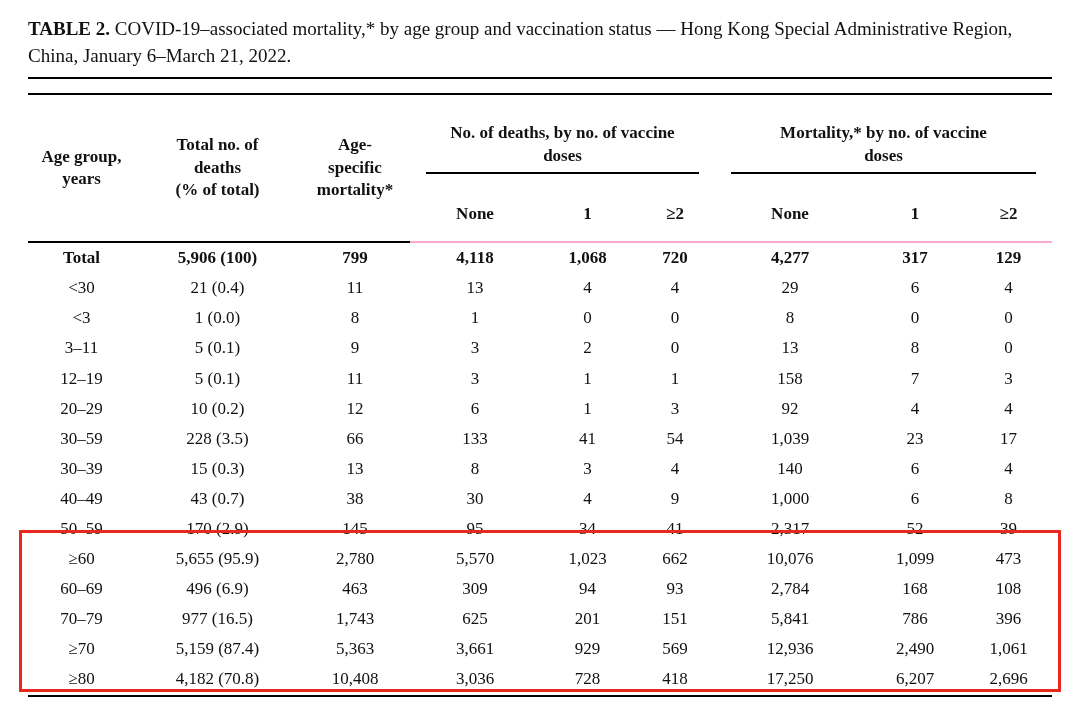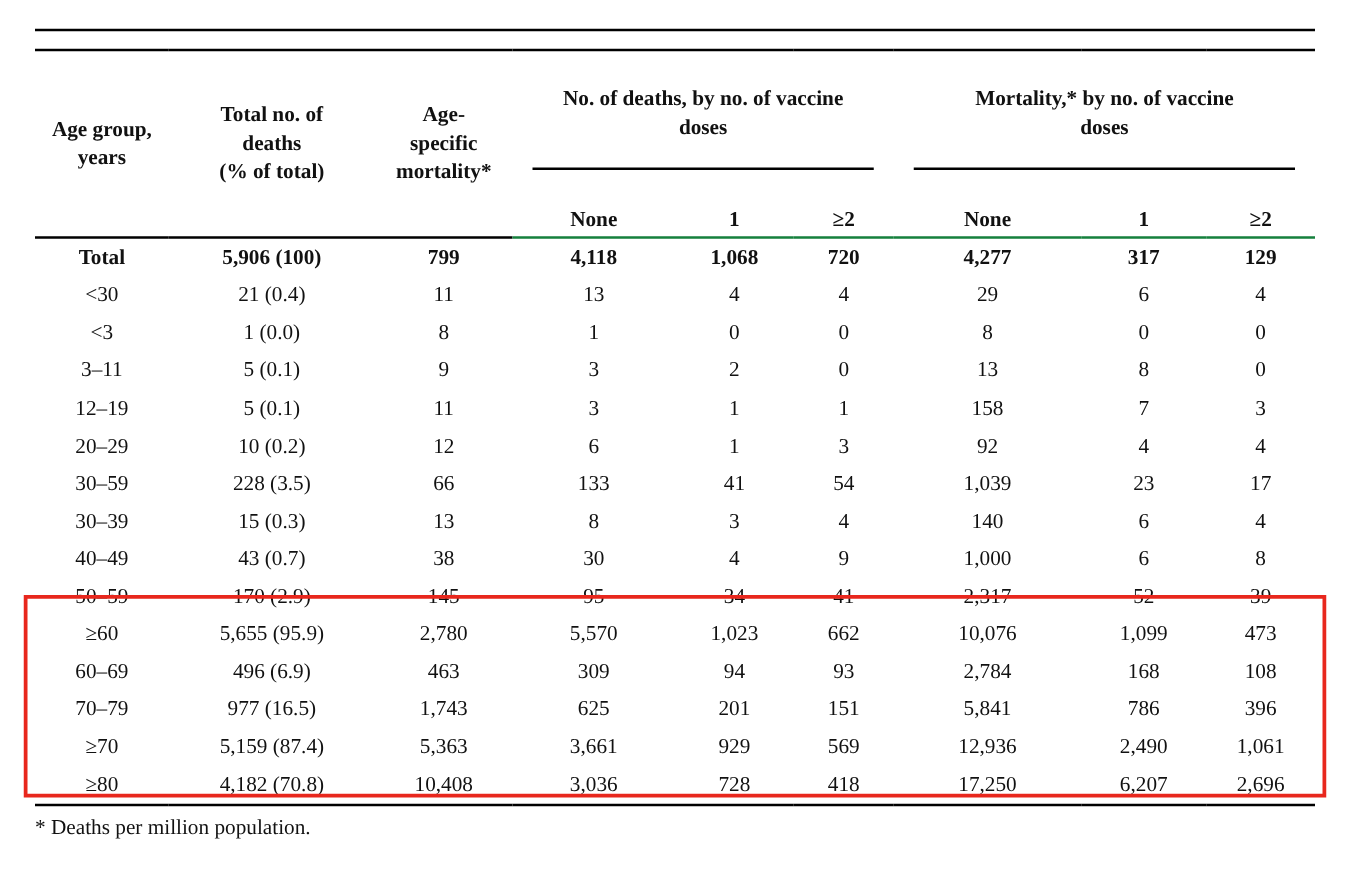--- a/index.html
+++ b/index.html
@@ -35,45 +35,49 @@
   }
   th {
     font-weight: bold;
     text-align: center;
     vertical-align: middle;
     white-space: pre-line;
     line-height: 1.32;
     padding: 3px 2px;
   }
   th.hspan { border-bottom: 2px solid #000; }
-  tr.subrow th { border-bottom: 2px solid #15803d; padding-bottom: 2px; }
+  tr.subrow th { border-bottom: 2px solid #f9a8d4; padding-bottom: 16px; }
   th.group { padding-top: 5px; vertical-align: top; }
   th.group .grule {
     display: block;
     margin: 0 14px;
-    padding-bottom: 21px;
+    padding-bottom: 5px;
     border-bottom: 2px solid #000;
   }
   td {
     text-align: center;
     line-height: 1.3;
     padding: 4px 2px;
   }
   tr.bold td { font-weight: bold; }
   .footnote {
     font-size: 17px;
     margin-top: 7px;
     text-align: left;
   }
 </style>
 </head>
 <body>
 
 <div class="page">
 
+  <div class="caption">
+    <span class="cap-label">TABLE 2.</span>
+    <span>COVID-19–associated mortality,* by age group and vaccination status — Hong Kong Special Administrative Region, China, January 6–March 21, 2022.</span>
+  </div>
 
   <div class="caption-rule"></div>
 
   <div class="table-wrap">
     <table>
       <colgroup>
         <col style="width:107px">
         <col style="width:165px">
         <col style="width:110px">
         <col style="width:130px">

